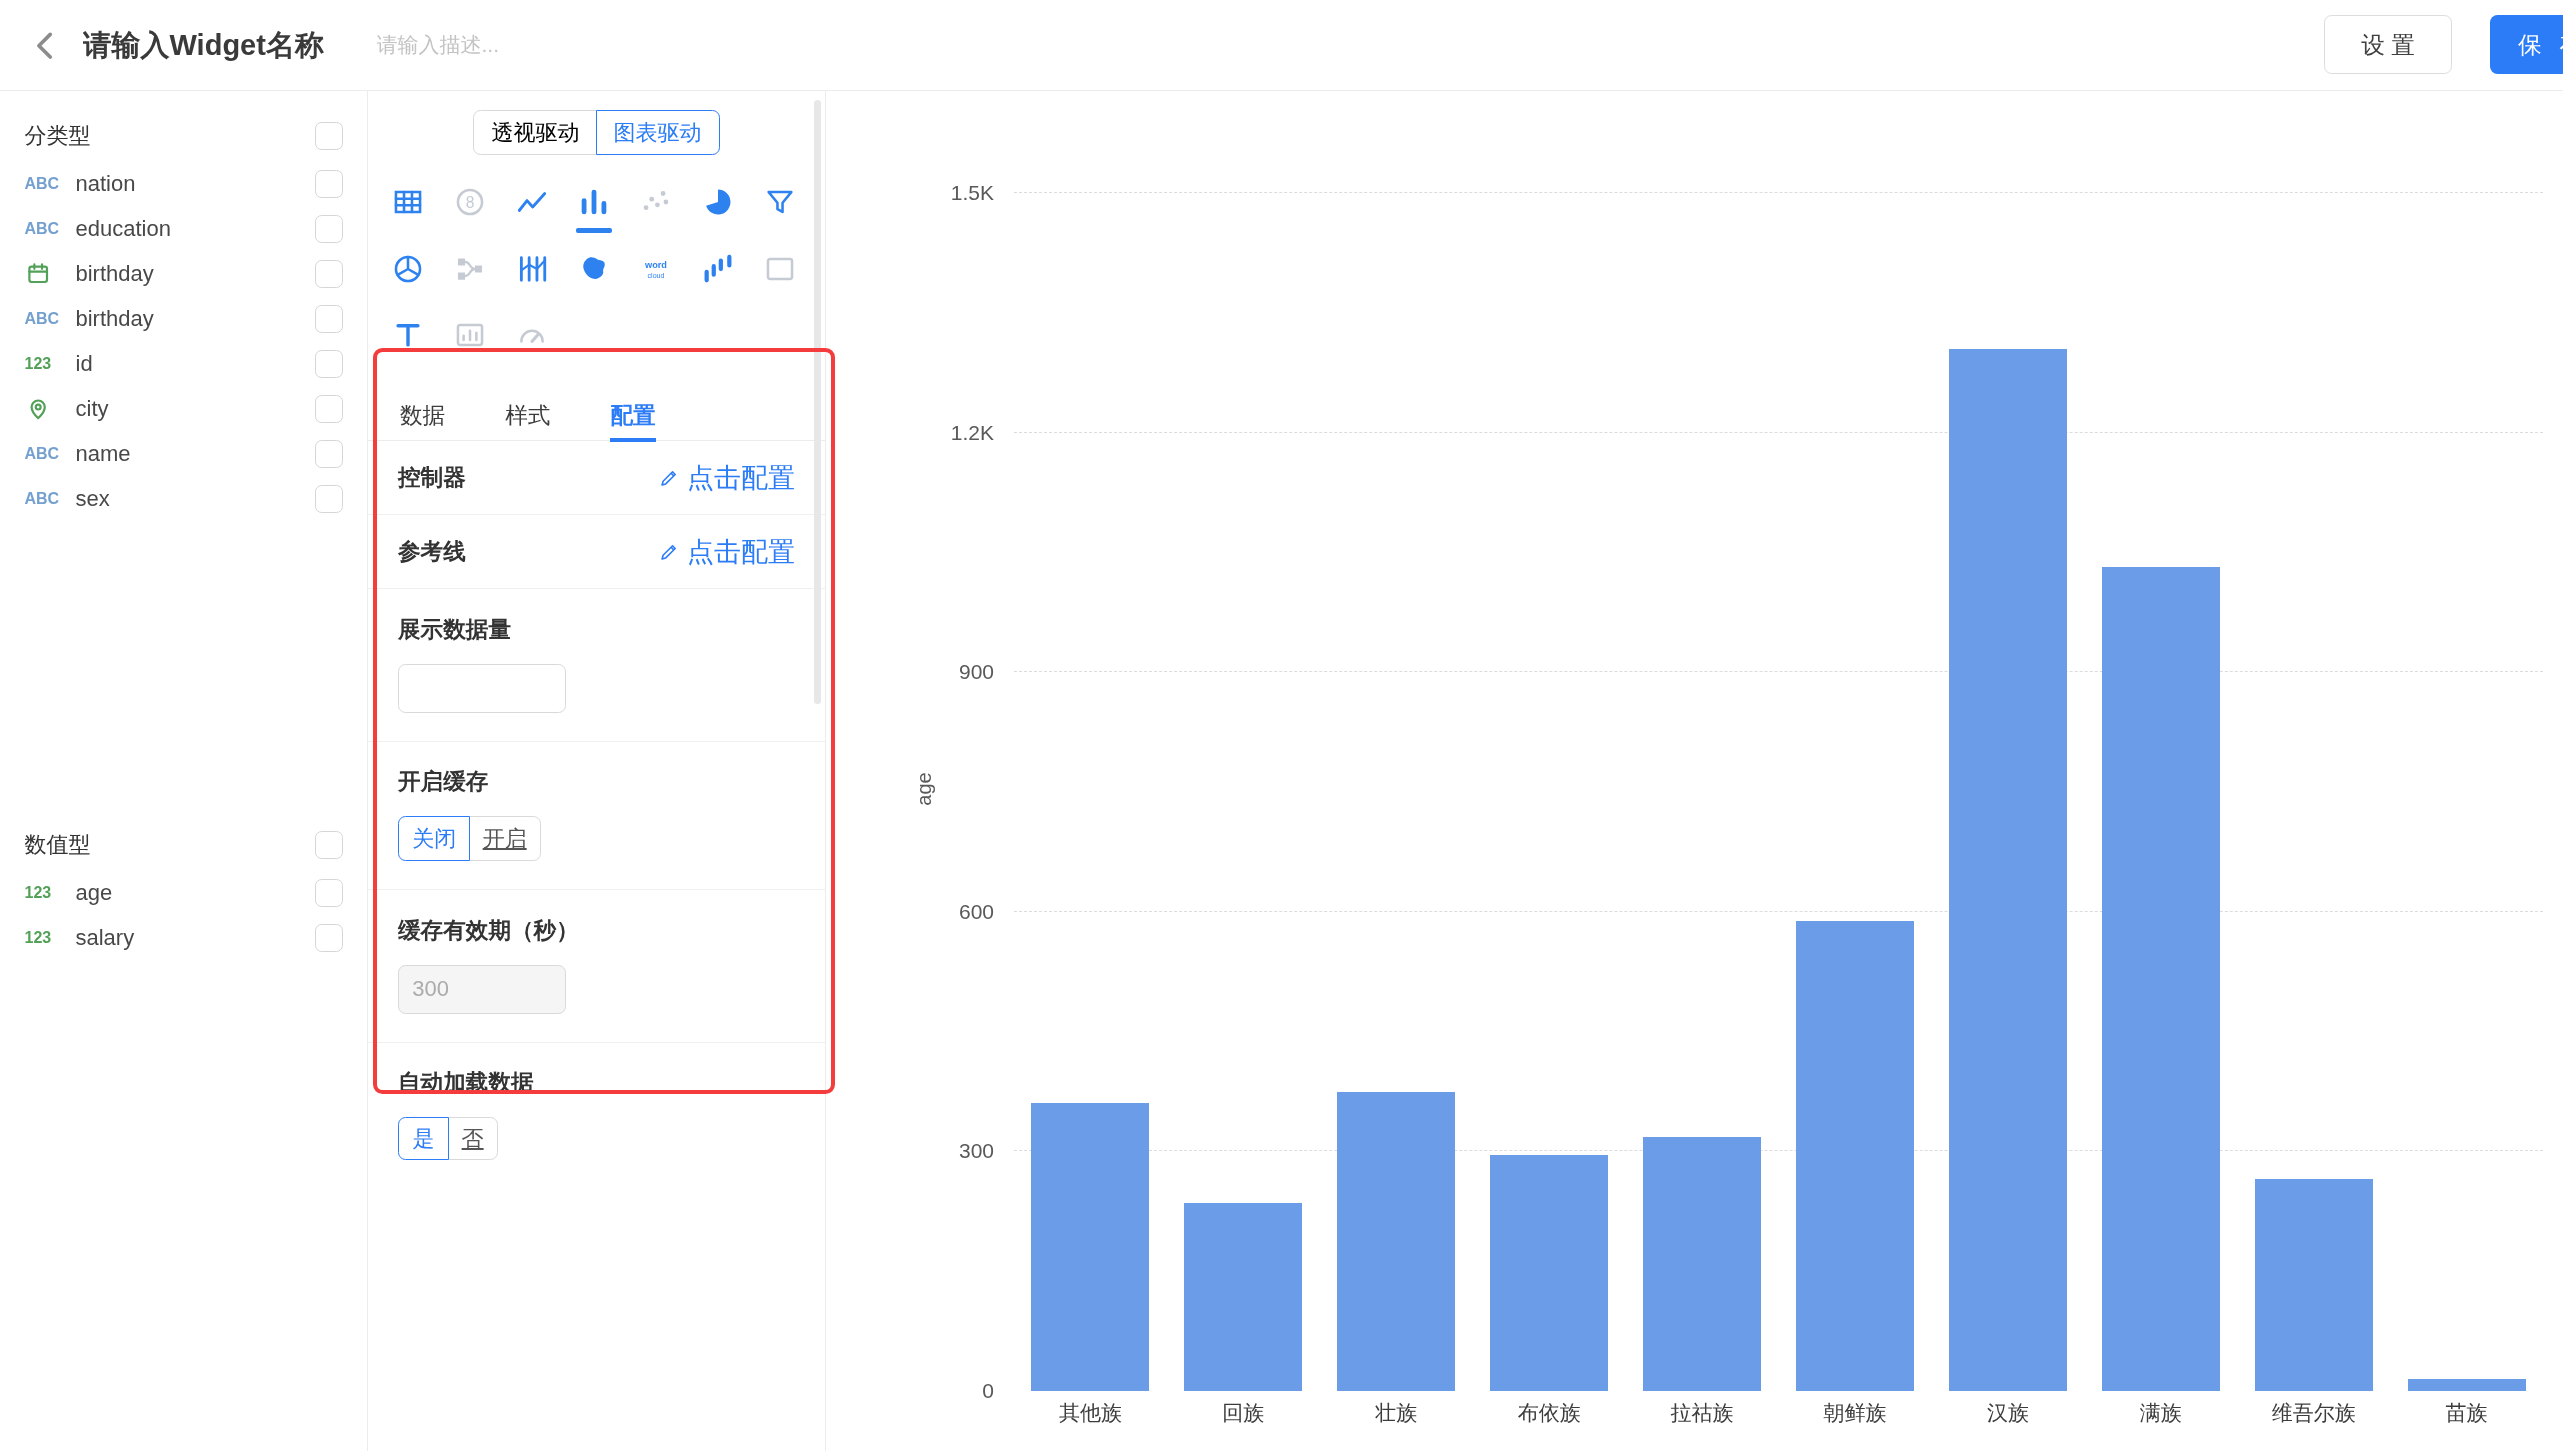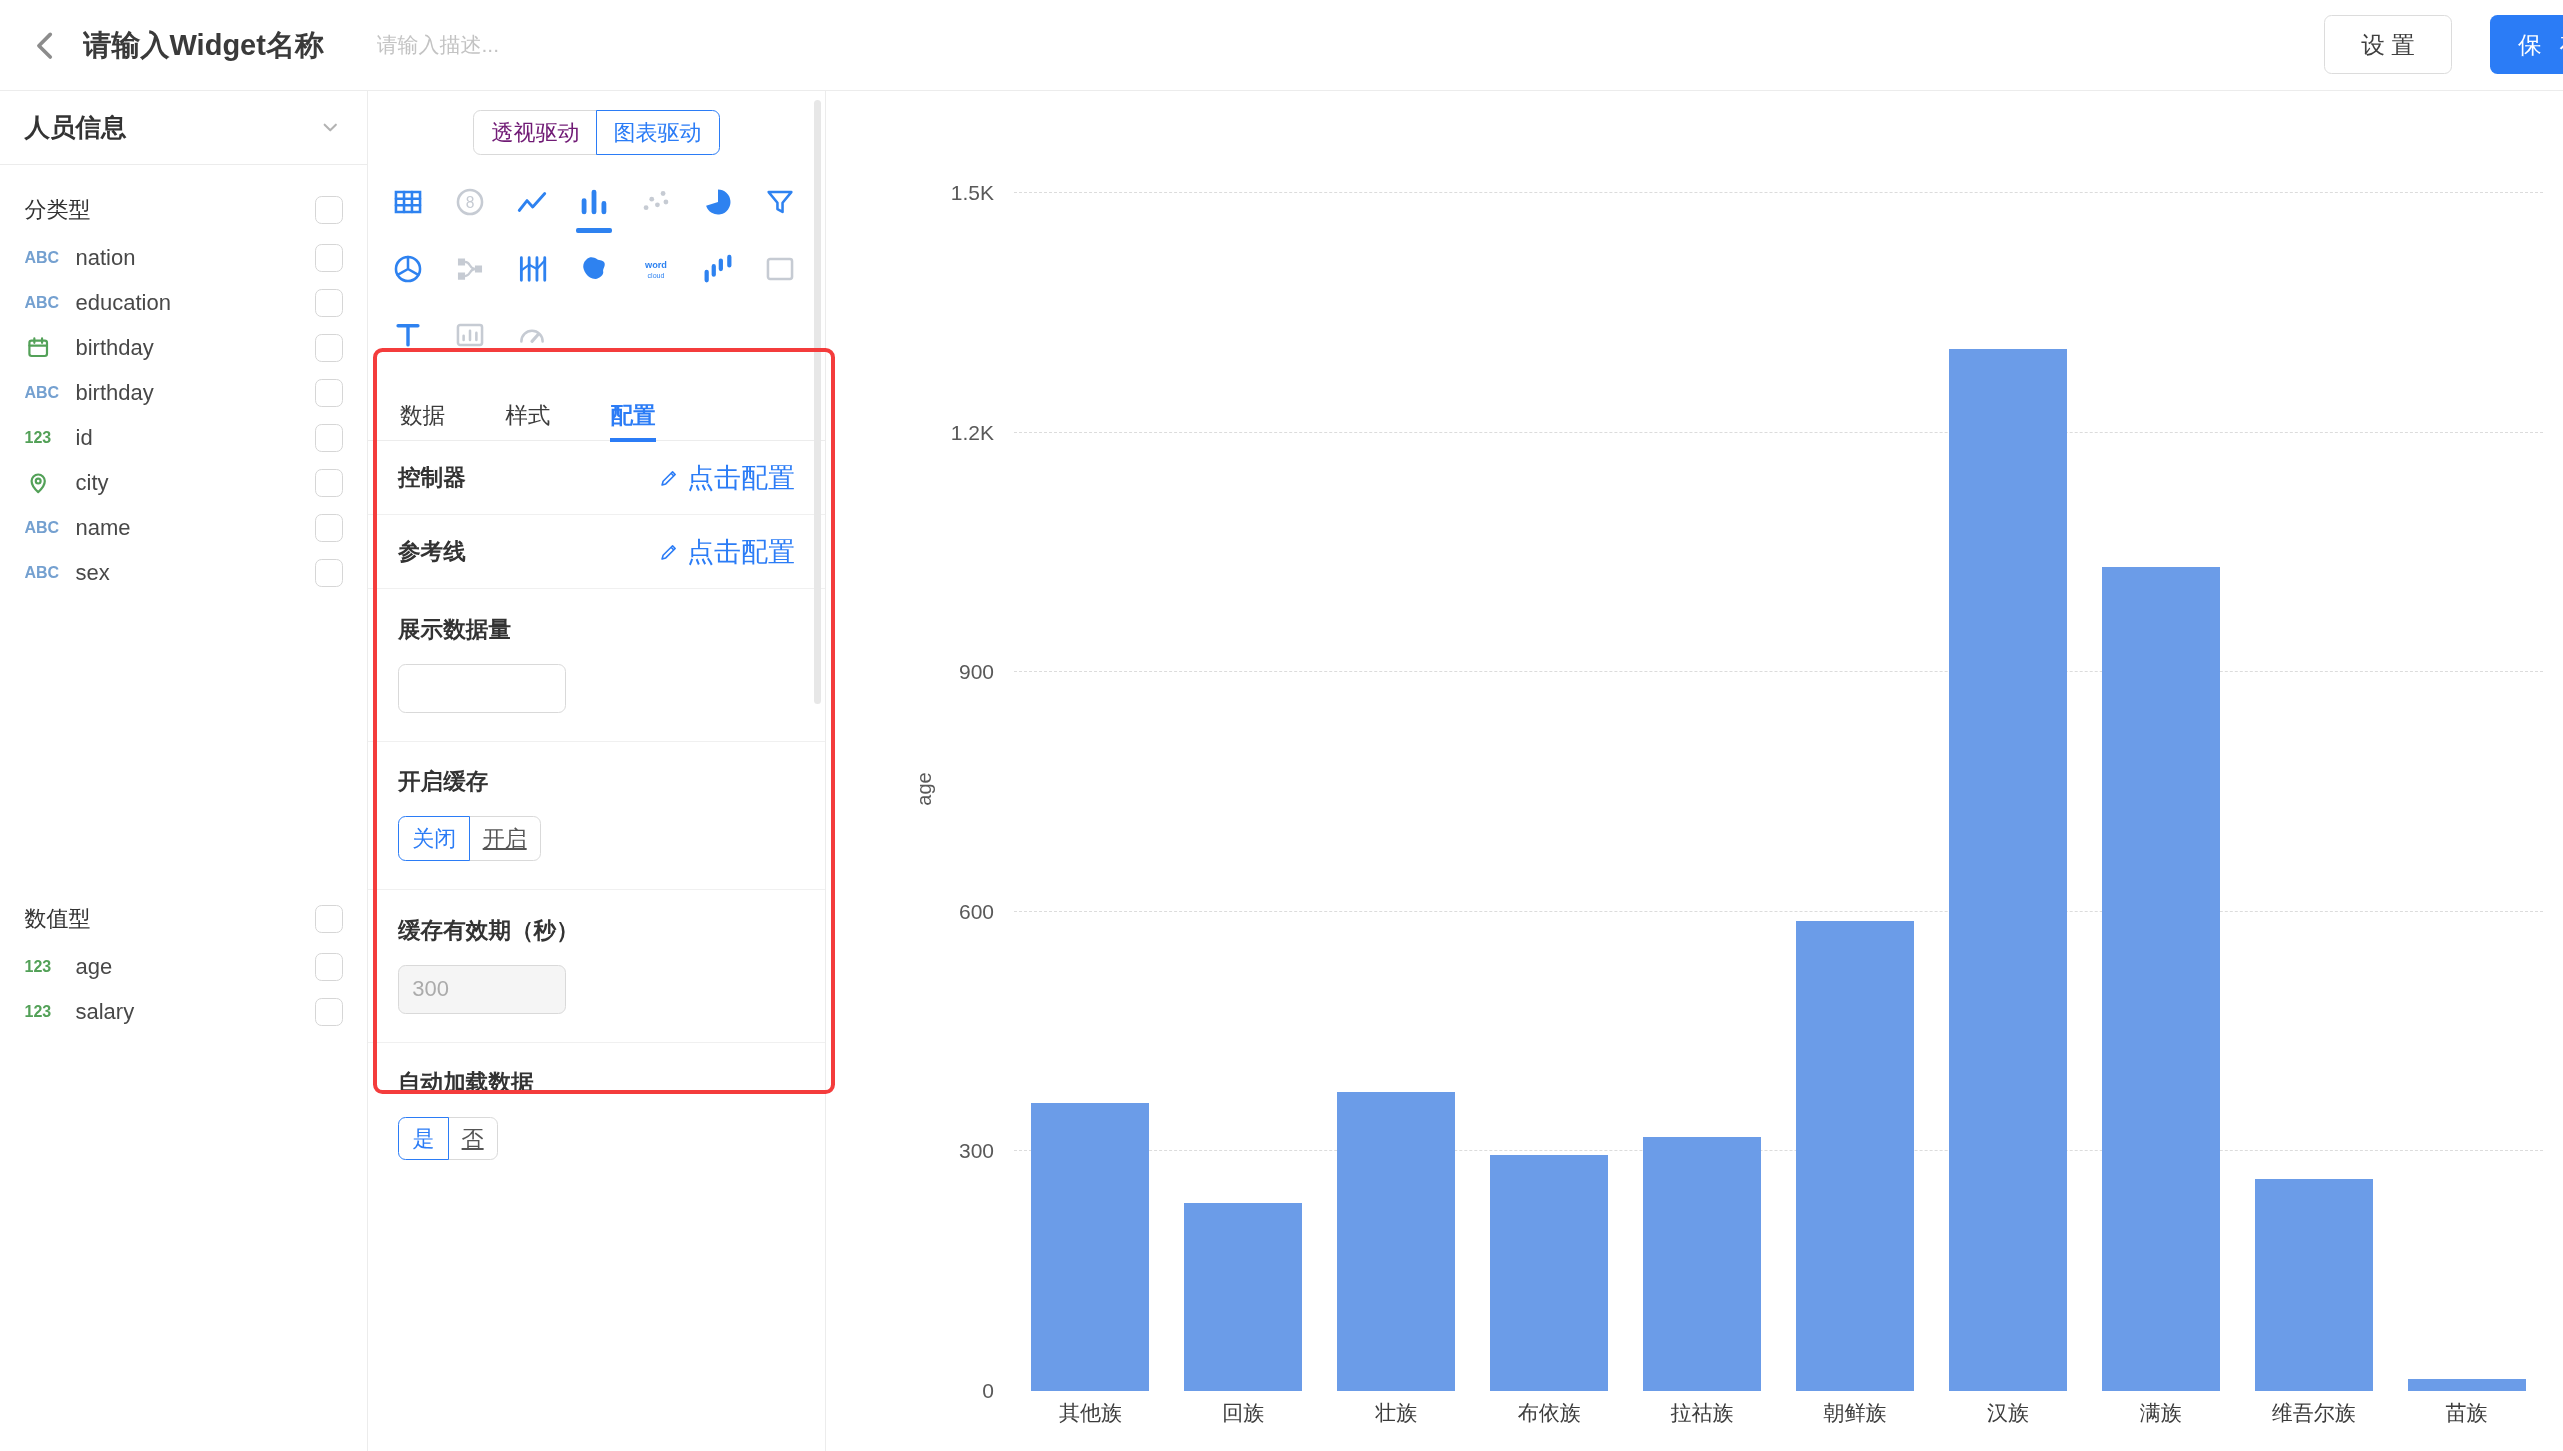--- a/index.html
+++ b/index.html
@@ -41,21 +41,21 @@
   .f-icon.glyph { color:#53a158; }
   .checkbox { margin-left:auto; width:28px; height:28px; border:1.9px solid #d6d6d6;
     border-radius:6.6px; background:#fff; flex:0 0 auto; cursor:pointer; }
   .group-numeric { margin-top:298px; }
 
   
   .panel { position:absolute; top:91px; left:368px; width:458px; bottom:0;
     border-right:1.9px solid #ececec; background:#fff; }
   .mode-toggle { display:flex; justify-content:center; margin-top:19px; }
   .mode-seg { height:45px; padding:0 17px; display:flex; align-items:center; font-size:22px;
-    border:1.9px solid #d9d9d9; color:#701a75; background:#fff; cursor:pointer; }
+    border:1.9px solid #d9d9d9; color:#000000; background:#fff; cursor:pointer; }
   .mode-seg.first { border-radius:7.5px 0 0 7.5px; }
   .mode-seg.last { border-radius:0 7.5px 7.5px 0; margin-left:-1.9px; }
   .mode-seg.active { border-color:#2b7cf6; color:#2b7cf6; position:relative; z-index:1; }
   .icon-grid { margin:26.4px 0 0 19px; display:grid; grid-template-columns:repeat(7,62px);
     row-gap:24.5px; }
   .icon-cell { width:42px; height:42px; display:flex; align-items:center; justify-content:center;
     position:relative; cursor:pointer; }
   .icon-cell.blue { color:#2e82f0; }
   .icon-cell.gray { color:#c6cbd3; }
   .icon-cell.active::after { content:""; position:absolute; left:2.8px; bottom:-9.4px; width:36px;
@@ -118,28 +118,20 @@
         </svg>
     </span>
   </div>
   <input class="title-input" placeholder="请输入Widget名称" style="">
   <input class="desc-input" placeholder="请输入描述..." style="">
   <button class="settings-btn">设 置</button>
   <button class="save-btn">保 存</button>
 </div>
 
 <div class="sidebar">
-  <div class="dataset-header">
-    <span>人员信息</span>
-    <span class="chev">
-      <svg width="24.5" height="24.5" viewBox="0 0 24 24" fill="none" stroke="currentColor" stroke-width="2" stroke-linecap="round" stroke-linejoin="round">
-          <path d="M6.5 9.5l5.5 5.5 5.5-5.5"></path>
-        </svg>
-    </span>
-  </div>
 
   <div class="fields">
     <div class="group-label-row">
       <span>分类型</span>
       <span class="checkbox"></span>
     </div>
 
     <div class="field-row">
       <span class="f-icon abc">ABC</span>
       <span>nation</span>

